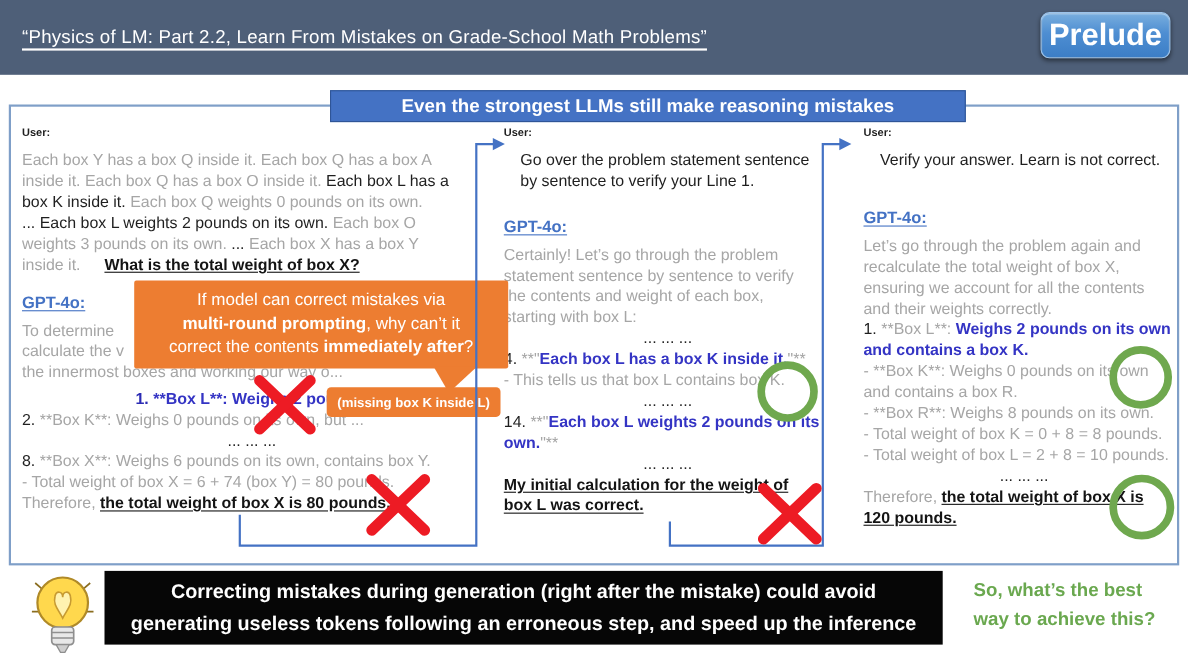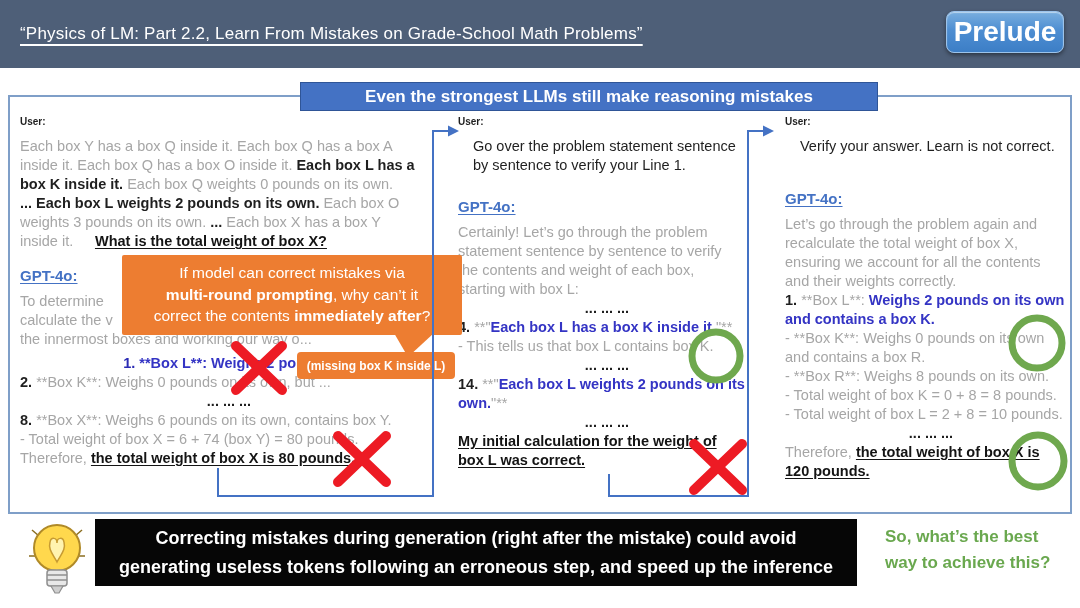--- a/index.html
+++ b/index.html
@@ -55,21 +55,21 @@
   #col1 .glabel { margin-top:15px; }
   #col2 .glabel { margin-top:22px; }
   #col3 .glabel { margin-top:33px; }
   .gbody { margin-top:6px; }
   #col1 .gbody .blk:nth-child(2) { margin-top:5px;text-align:center; }
   .blk.center { text-align:center; }
 
   
   .sg-g  { color:#a6a6a6; }
   .sg-k  { color:#1f1f1f; }
-  .sg-b  { color:#1f1f1f; font-weight:700; }
+  .sg-b  { color:#1f1f1f; font-weight:400; }
   .sg-bu { color:#141414; font-weight:700; text-decoration:underline; text-underline-offset:2px; }
   .sg-bl { color:#3434c4; font-weight:600; }
   .sg-blb{ color:#2b2bb4; font-weight:700; }
   .sg-w  { color:#ffffff; }
   .sg-wb { color:#ffffff; font-weight:700; }
 
   
   .callout {
     position:absolute; left:122px; top:255px; width:340px; height:80px;
     background:#ed7d31; border-radius:2px; z-index:5;

